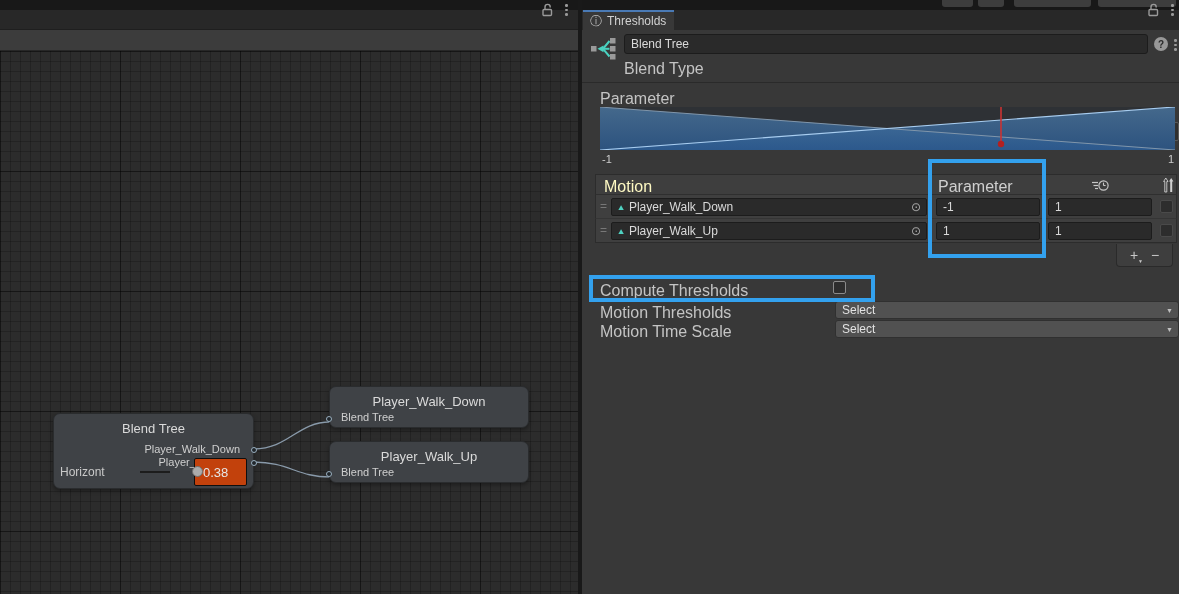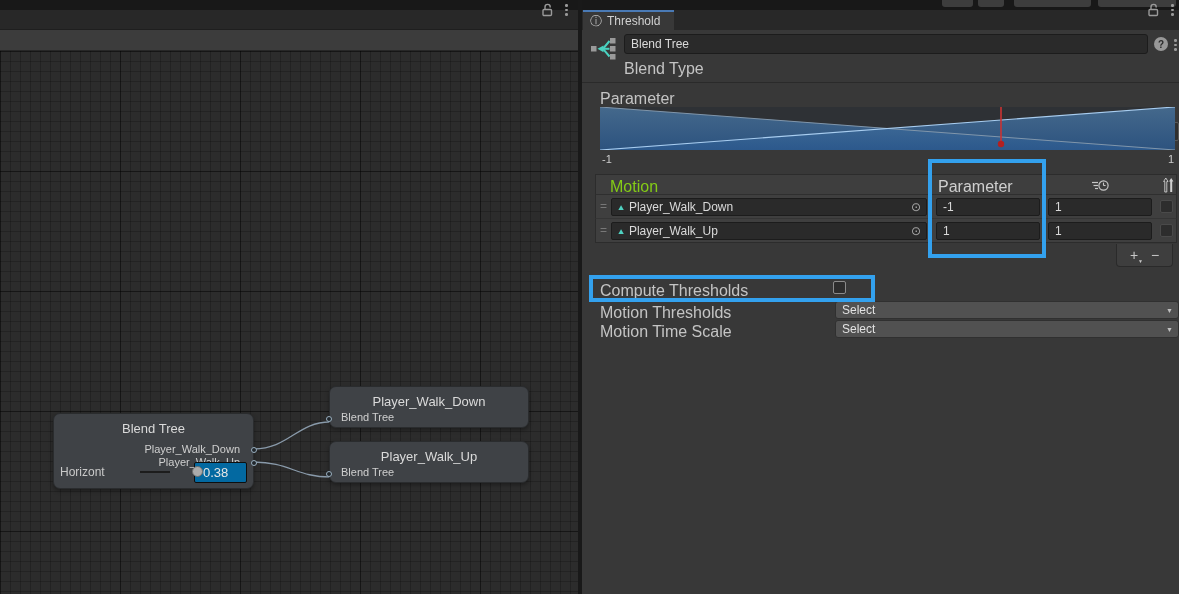--- a/index.html
+++ b/index.html
@@ -40,21 +40,21 @@
   .out-labels { margin-top:7px; }
   .out-labels .out { text-align:right; font-size:11px; color:#cfcfcf; line-height:13px; padding-right:13px; }
   .pin { position:absolute; width:6px; height:6px; border-radius:50%; background:#20262b; border:1px solid #9ab0c0; }
   .sub-label { position:absolute; left:11px; bottom:4px; font-size:11px; color:#cfcfcf; }
 
   .param-row { position:absolute; left:6px; right:6px; bottom:6px; height:20px; display:flex; align-items:center;gap:20px; }
   .param-row .pname { font-size:12px; color:#c9c9c9; width:56px; }
   .slider { position:relative; flex:1; height:20px; margin:0 4px; }
   .slider .track { position:absolute; left:0; right:0; top:9px; height:2px; background:#1d1d1d; }
   .slider .knob { position:absolute; top:4px; width:11px; height:11px; border-radius:50%; background:#ababab; border:1px solid #6e6e6e; }
-  .val-box { width:53px; height:21px; background:#0369a1; border:1px solid #0e0e0e; border-radius:2px;
+  .val-box { width:53px; height:28px; background:#c2410c; border:1px solid #0e0e0e; border-radius:2px;
     color:#e6e6e6; font-size:13px; display:flex; align-items:center; padding-left:8px; }
 
   
   .insp-body { position:absolute; left:582px; top:30px; width:597px; height:564px; background:#383838; }
   .lbl { position:absolute; font-size:16px; color:#c4c4c4; }
   .field { position:absolute; background:#2a2a2a; border:1px solid #1c1c1c; border-radius:3px;
     color:#dadada; font-size:12px; display:flex; align-items:center; padding:0 6px; }
   .dropdown { position:absolute; background:#515151; border:1px solid #303030; border-radius:3px;
     color:#e2e2e2; font-size:12px; display:flex; align-items:center; padding:0 6px; }
   .dropdown .caret, .param-dd .caret { position:absolute; right:5px; font-size:7px; color:#c0c0c0; }
@@ -159,21 +159,21 @@
       <div class="sub-label">Blend Tree</div>
       <span class="pin" style="left:-4px; bottom:5px;"></span>
     </div>
   </div>
 
   <div class="panel-divider"></div>
 
   <div class="tabstrip right"></div>
   <div class="tab-active">
     <span class="info-glyph">ⓘ</span>
-    <span class="label">Threshold</span>
+    <span class="label">Thresholds</span>
   </div>
   <div class="win-icons" style="left:1147px;">
     <span class="lock-icon">
       <svg width="13" height="14" viewBox="0 0 13 14">
         <rect x="2" y="6.5" width="8.5" height="6" rx="1" fill="none" stroke="#9a9a9a" stroke-width="1.4"></rect>
         <path d="M4 6.5 V4 a2.6 2.6 0 0 1 5.2 0 v0.6" fill="none" stroke="#9a9a9a" stroke-width="1.4"></path>
       </svg>
     </span>
     <span class="kebab">
         <i></i>
@@ -228,21 +228,21 @@
       <line x1="0" y1="0" x2="575" y2="43" stroke="#8096ab" stroke-width="1"></line>
       <line x1="0" y1="43" x2="575" y2="0" stroke="#a8cdf0" stroke-width="1.2"></line>
       <line x1="401" y1="0" x2="401" y2="36" stroke="#cc3333" stroke-width="1.6"></line>
       <circle cx="401" cy="37" r="3.2" fill="#b32020"></circle>
     </svg>
   </div>
   <span class="range-lbl" style="left:602px; top:153px;">-1</span>
   <span class="range-lbl" style="left:1168px; top:153px;">1</span>
 
   <div class="mot-header">
-    <span class="lbl" style="left:14px; top:3px; color:#84cc16;">Motion</span>
+    <span class="lbl" style="left:8px; top:3px; color:#fef9c3;">Motion</span>
     <span class="lbl" style="left:342px; top:3px; color:#cfcfcf;">Parameter</span>
     <span class="speed-icon" style="position:absolute; left:495px; top:4px;">
       <svg width="18" height="13" viewBox="0 0 18 13">
         <line x1="1" y1="3.5" x2="7" y2="3.5" stroke="#c8c8c8" stroke-width="1.2"></line>
         <line x1="2.5" y1="6.5" x2="7" y2="6.5" stroke="#c8c8c8" stroke-width="1.2"></line>
         <line x1="4" y1="9.5" x2="7" y2="9.5" stroke="#c8c8c8" stroke-width="1.2"></line>
         <circle cx="12.5" cy="6.5" r="4.6" fill="none" stroke="#c8c8c8" stroke-width="1.2"></circle>
         <line x1="12.5" y1="6.5" x2="12.5" y2="3.6" stroke="#c8c8c8" stroke-width="1.1"></line>
         <line x1="12.5" y1="6.5" x2="14.6" y2="6.5" stroke="#c8c8c8" stroke-width="1.1"></line>
       </svg>

